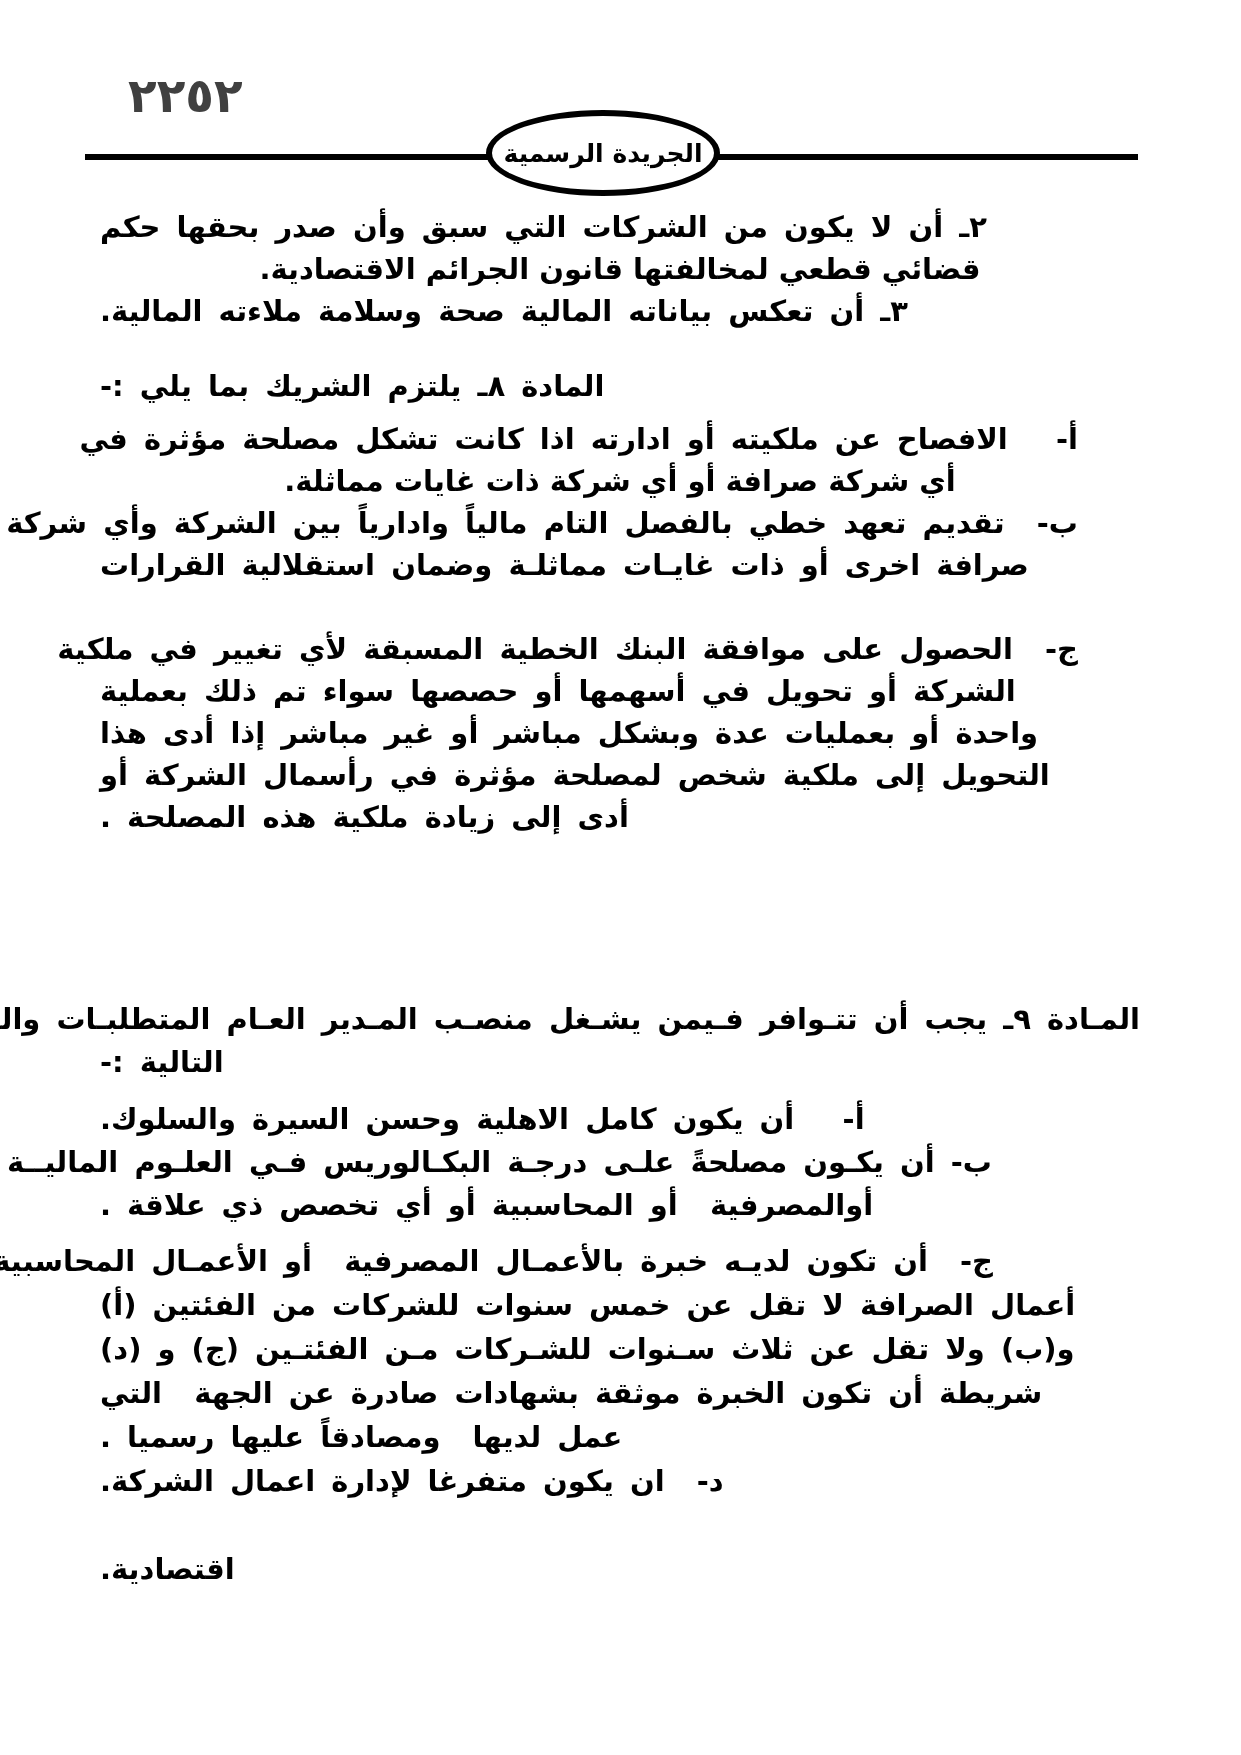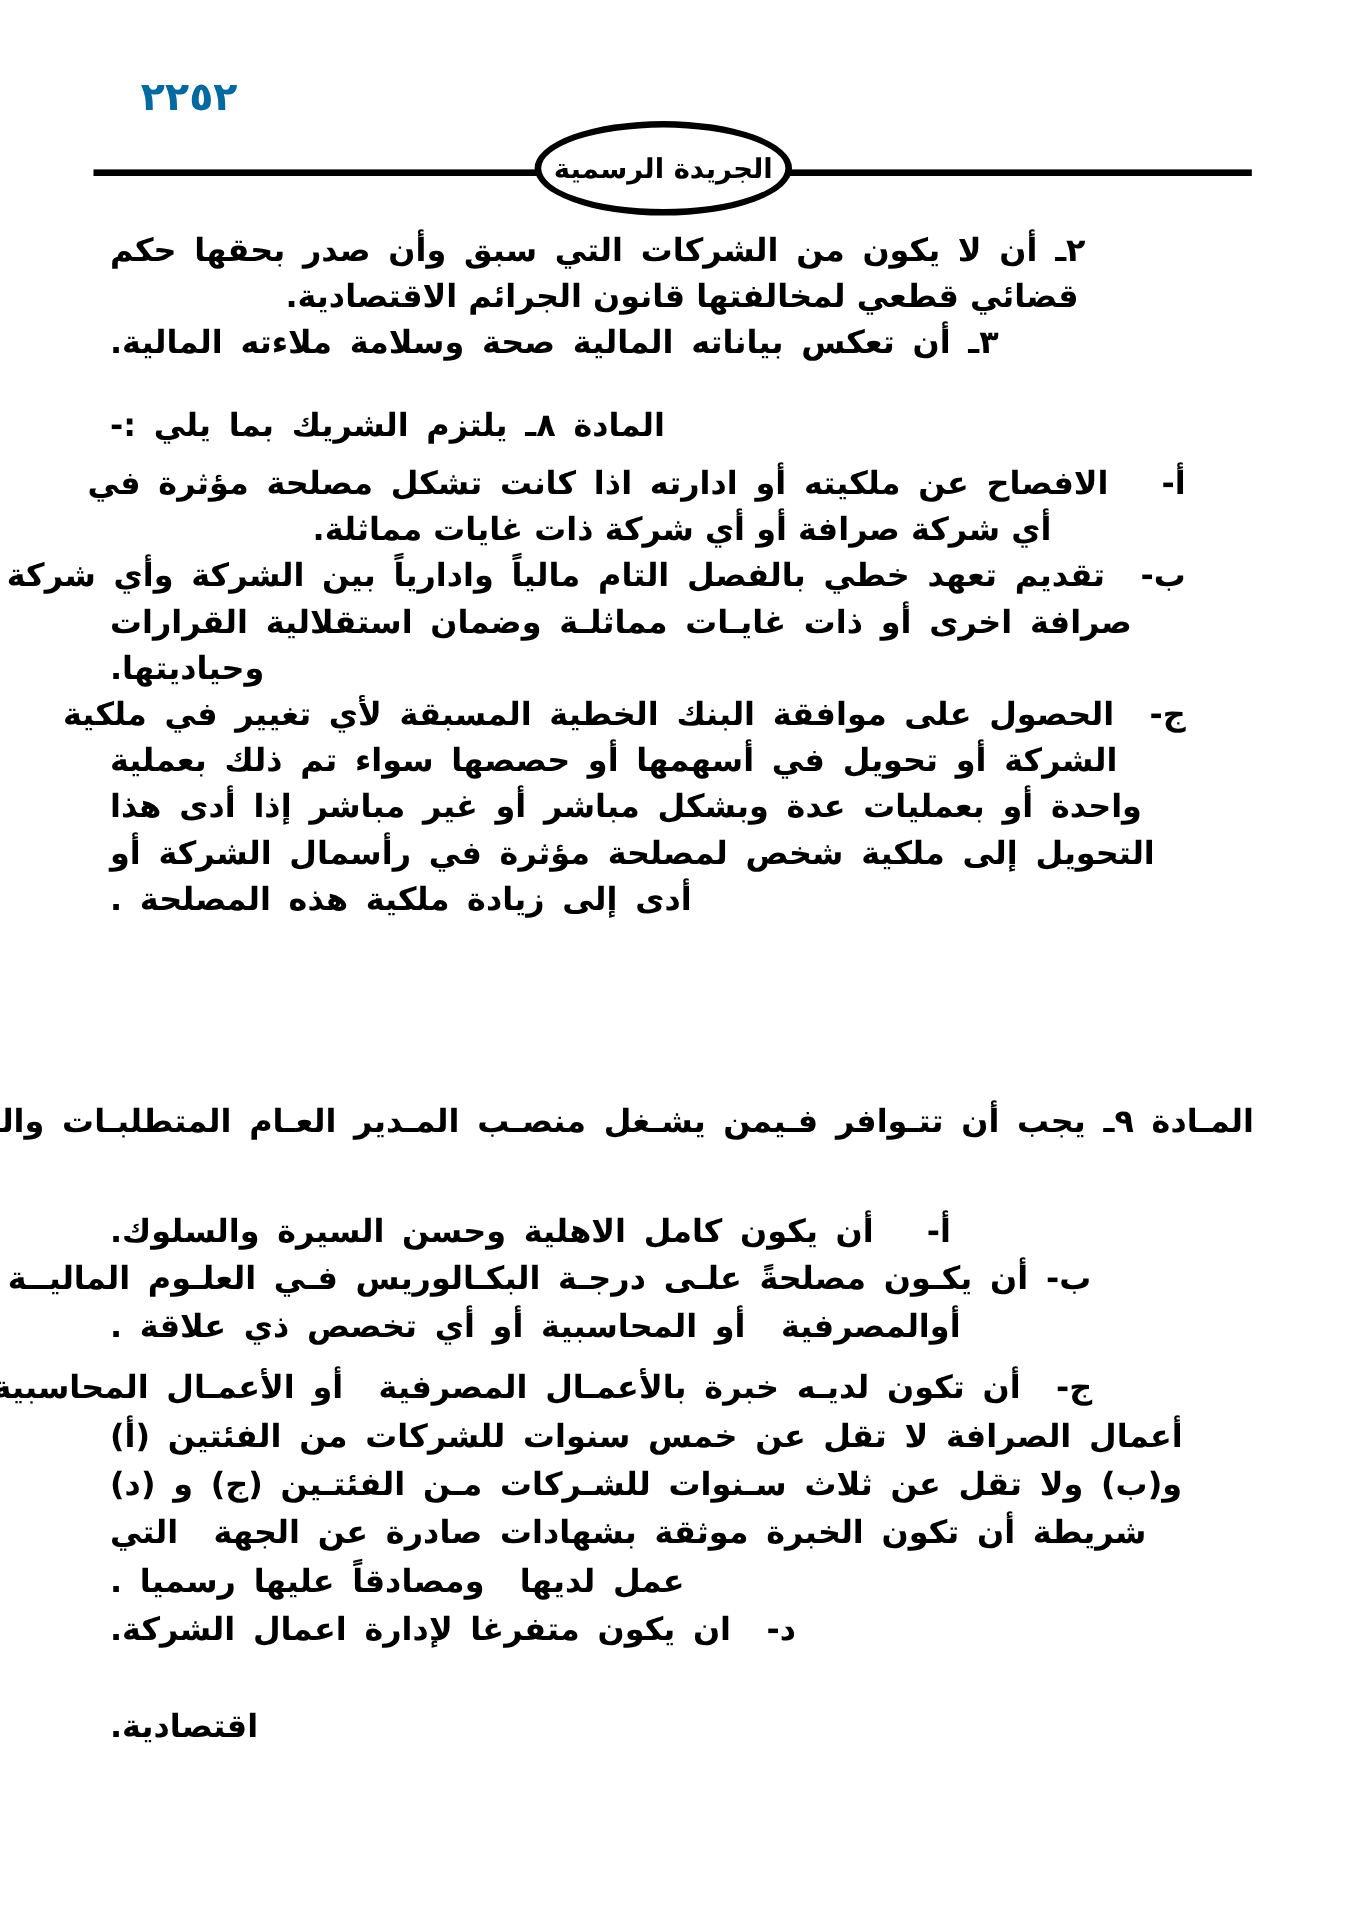--- a/index.html
+++ b/index.html
@@ -8,23 +8,23 @@
     width:1241px;height:1755px;
     background:#ffffff;
     overflow:hidden;
     font-family:"DejaVu Sans", sans-serif;
     color:#000;
   }
   
   .page-number{
     position:absolute;
     left:128px;top:68px;
-    font-size:36px;font-weight:bold;
+    font-size:47px;font-weight:bold;
     letter-spacing:11px;
-    color:#0369a1;
+    color:#404040;
   }
   .header-rule{
     position:absolute;
     left:85px;top:154px;
     width:1053px;height:6px;
     background:#000;
     z-index:1;
   }
   .gazette-seal{
     position:absolute;
@@ -78,29 +78,29 @@
     <div class="line center" style="top:248px">قضائي قطعي لمخالفتها قانون الجرائم الاقتصادية.</div>
     <div class="line" style="top:290px">٣ـ أن تعكس بياناته المالية صحة وسلامة ملاءته المالية.</div>
 
     <div class="line" style="top:365px;padding-left:0;padding-right:42px">المادة ٨ـ يلتزم الشريك بما يلي :-</div>
 
     <div class="line" style="top:418px;padding-right:62px">أ-&nbsp;&nbsp;&nbsp;الافصاح عن ملكيته أو ادارته اذا كانت تشكل مصلحة مؤثرة في</div>
     <div class="line center" style="top:460px">أي شركة صرافة أو أي شركة ذات غايات مماثلة.</div>
 
     <div class="line" style="top:502px;padding-right:62px">ب-&nbsp;&nbsp;تقديم تعهد خطي بالفصل التام مالياً وادارياً بين الشركة وأي شركة</div>
     <div class="line" style="top:544px;padding-right:58px">صرافة اخرى أو ذات غايـات مماثلـة وضمان استقلالية القرارات</div>
-    <div class="line" style="top:586px;padding-right:198px">وحياديتها.</div>
 
     <div class="line" style="top:628px;padding-right:62px">ج-&nbsp;&nbsp;الحصول على موافقة البنك الخطية المسبقة لأي تغيير في ملكية</div>
     <div class="line" style="top:670px;padding-right:58px">الشركة أو تحويل في أسهمها أو حصصها سواء تم ذلك بعملية</div>
     <div class="line" style="top:712px;padding-right:60px">واحدة أو بعمليات عدة وبشكل مباشر أو غير مباشر إذا أدى هذا</div>
     <div class="line" style="top:754px;padding-right:60px">التحويل إلى ملكية شخص لمصلحة مؤثرة في رأسمال الشركة أو</div>
     <div class="line" style="top:796px;padding-right:354px">أدى إلى زيادة ملكية هذه المصلحة .</div>
 
     <div class="line" style="top:998px">المـادة ٩ـ يجب أن تتـوافر فـيمن يشـغل منصـب المـدير العـام المتطلبـات والشـروط</div>
+    <div class="line" style="top:1041px;padding-right:111px">التالية :-</div>
 
     <div class="line" style="top:1098px;padding-right:157px">أ-&nbsp;&nbsp;&nbsp;أن يكون كامل الاهلية وحسن السيرة والسلوك.</div>
 
     <div class="line" style="top:1141px;padding-right:148px">ب- أن يكـون مصلحةً علـى درجـة البكـالوريس فـي العلـوم الماليــة</div>
     <div class="line" style="top:1184px;padding-right:205px">أوالمصرفية&nbsp; أو المحاسبية أو أي تخصص ذي علاقة .</div>
 
     <div class="line" style="top:1240px;padding-right:147px">ج-&nbsp;&nbsp;أن تكون لديـه خبرة بالأعمـال المصرفية&nbsp; أو الأعمـال المحاسبية أو</div>
     <div class="line" style="top:1284px;padding-right:62px">أعمال الصرافة لا تقل عن خمس سنوات للشركات من الفئتين (أ)</div>
     <div class="line" style="top:1328px;padding-right:62px">و(ب) ولا تقل عن ثلاث سـنوات للشـركات مـن الفئتـين (ج) و (د)</div>
     <div class="line" style="top:1372px;padding-right:58px">شريطة أن تكون الخبرة موثقة بشهادات صادرة عن الجهة&nbsp; التي</div>

